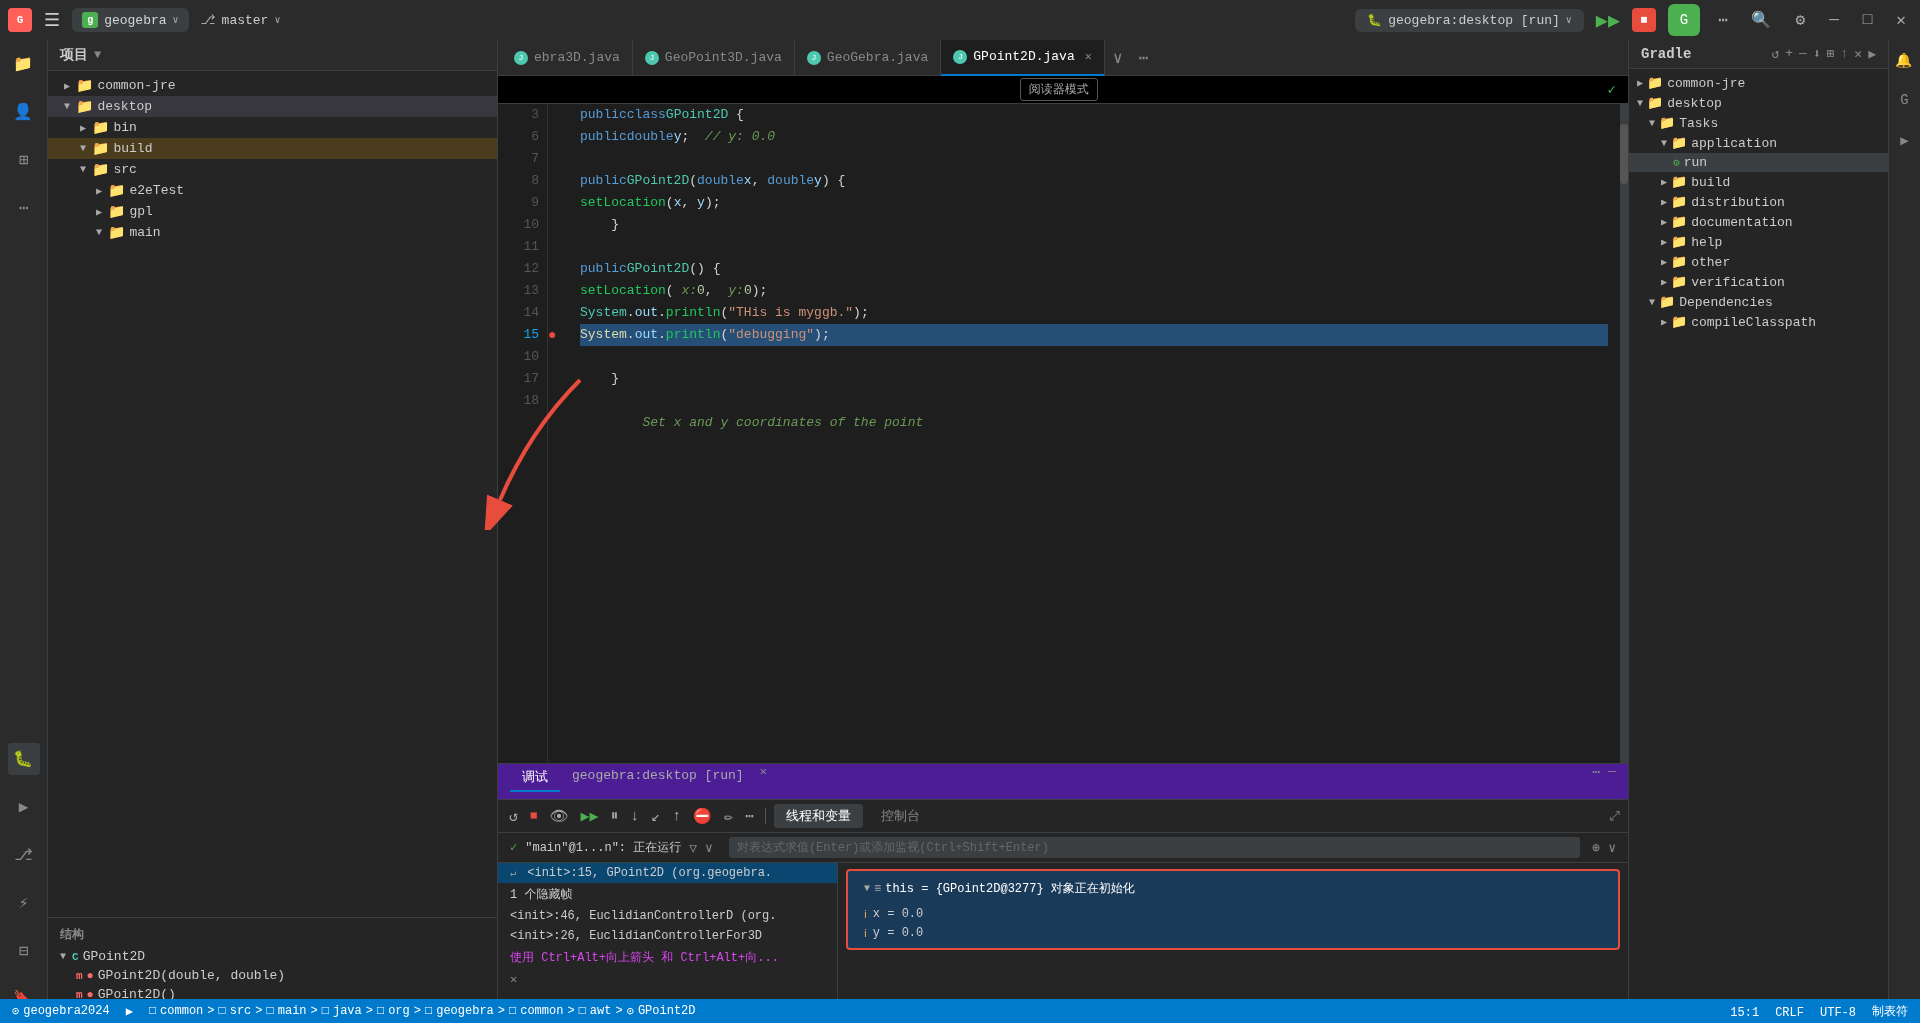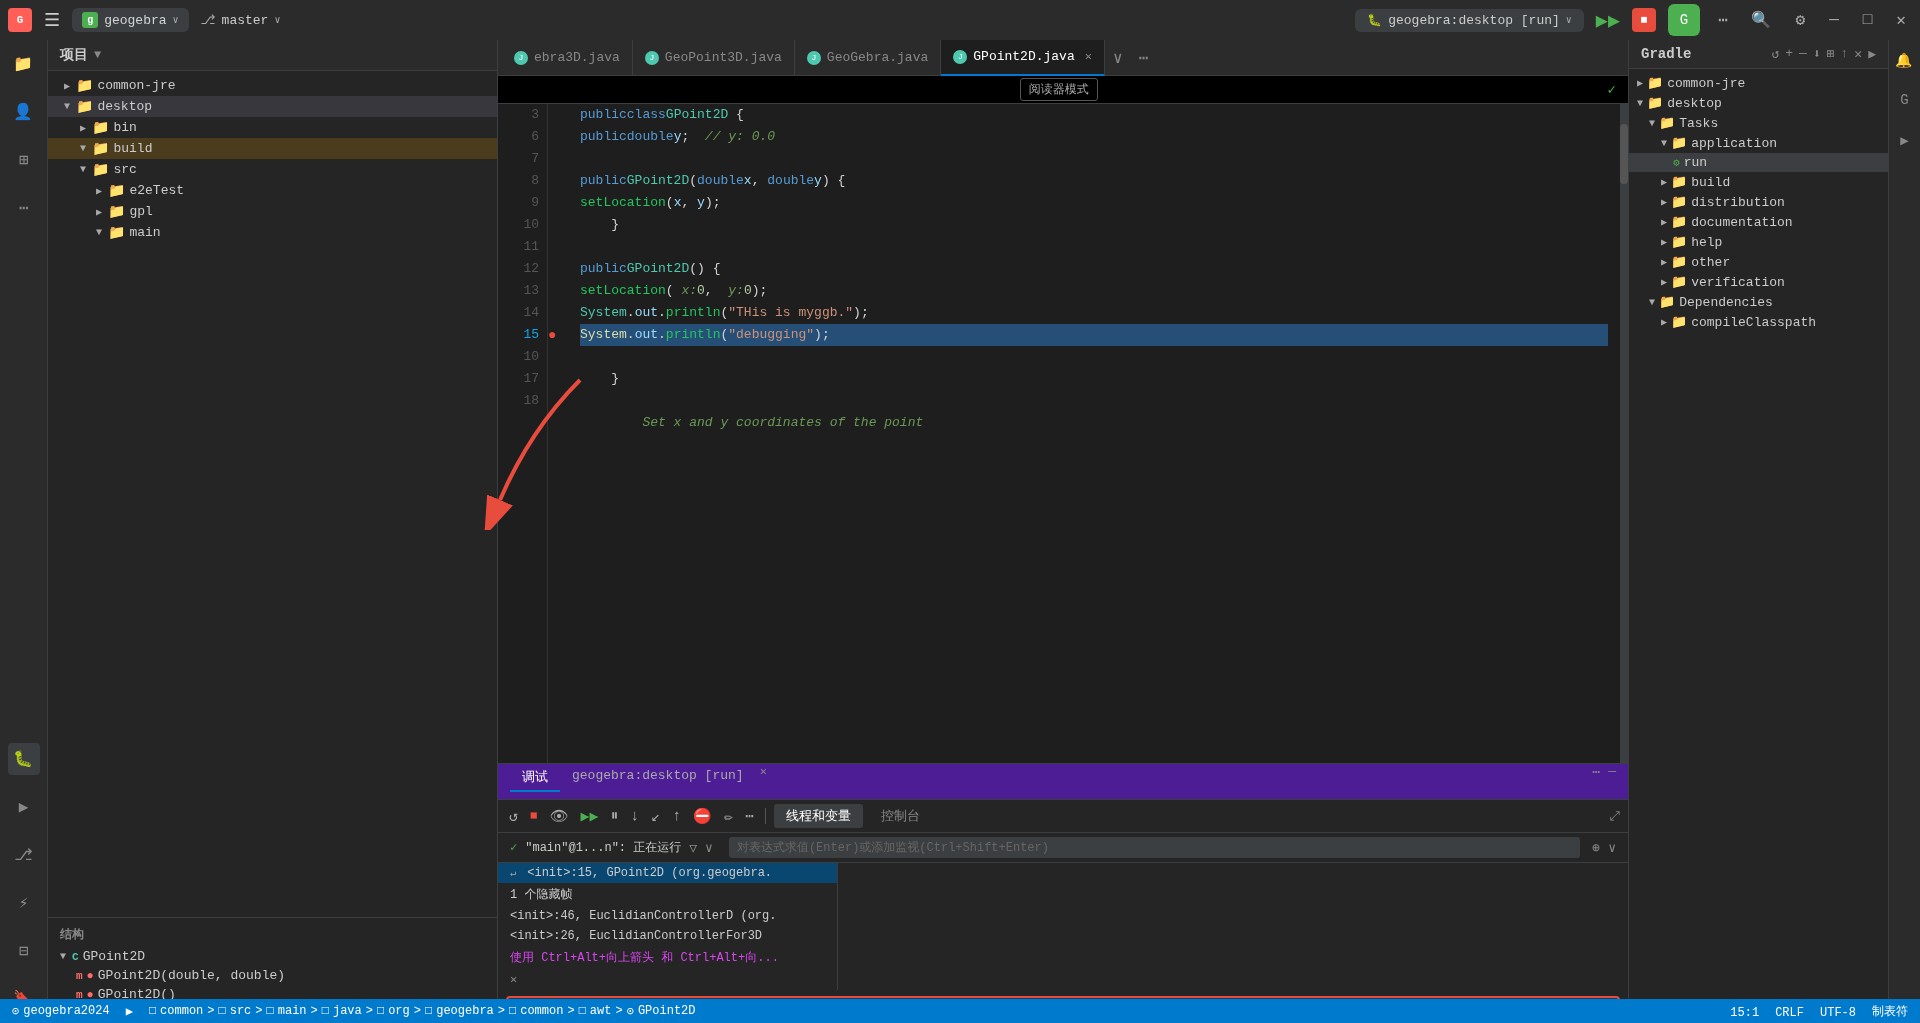--- a/index.html
+++ b/index.html
@@ -381,21 +381,21 @@
       <div style="display:flex;align-items:center;padding:4px 12px;border-bottom:1px solid #3c3f41;gap:8px;">
         <span style="color:#4caf50;font-size:12px;">✓</span>
         <span style="color:#ccc;font-size:12px;">"main"@1...n": 正在运行</span>
         <span style="color:#888;cursor:pointer;">▽</span>
         <span style="color:#888;cursor:pointer;">∨</span>
         <div style="flex:1;margin-left:8px;background:#3c3f41;border-radius:3px;padding:2px 8px;color:#666;font-size:12px;">对表达式求值(Enter)或添加监视(Ctrl+Shift+Enter)</div>
         <span style="color:#888;cursor:pointer;margin-left:4px;">⊕</span>
         <span style="color:#888;cursor:pointer;">∨</span>
       </div>
 
-      <div class="debug-content" style="position:relative;flex-direction:column;">
+      <div class="debug-content" style="position:relative;">
 
         <div class="call-stack">
           <div class="call-stack-item selected">
             <span style="color:#aaa;font-size:10px;margin-right:4px;">↵</span>
             <span>&lt;init&gt;:15, GPoint2D (org.geogebra.</span>
           </div>
           <div class="call-stack-item">
             <span>1 个隐藏帧</span>
           </div>
           <div class="call-stack-item">

